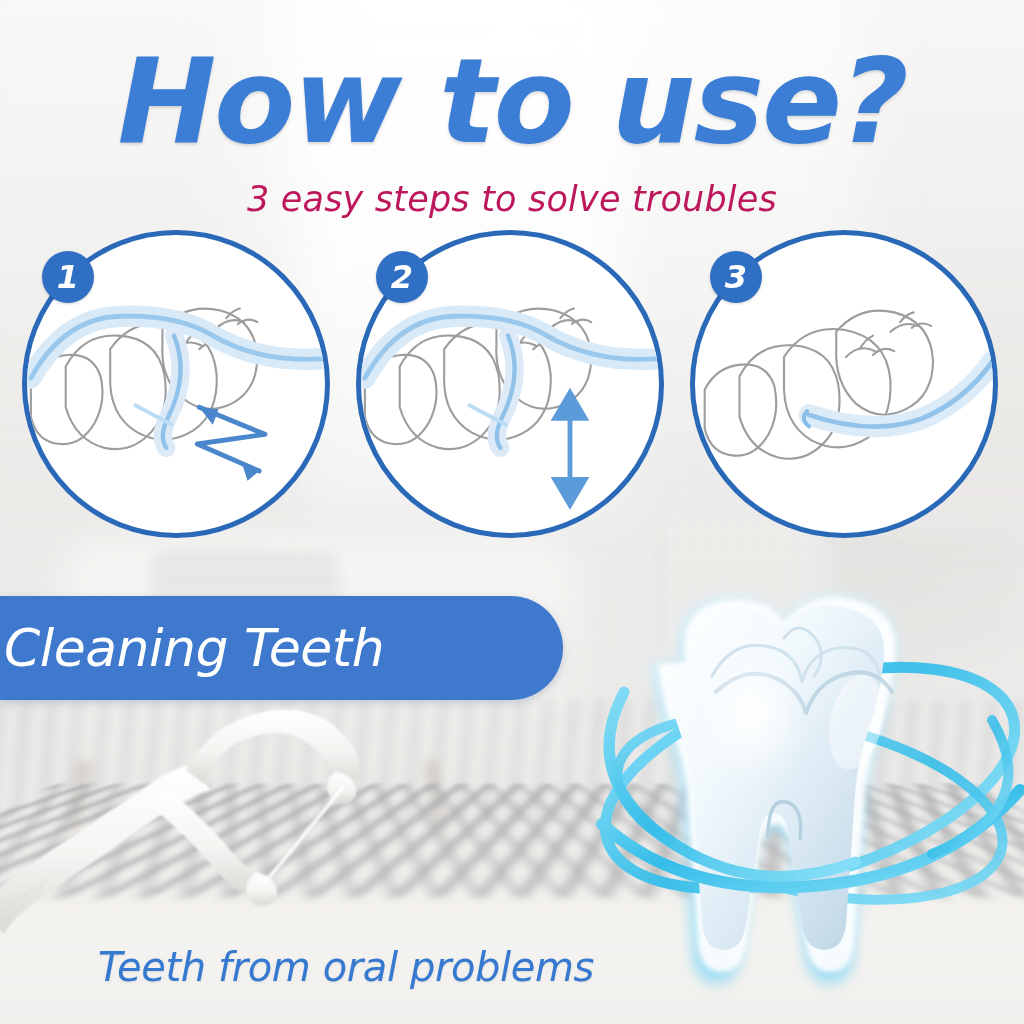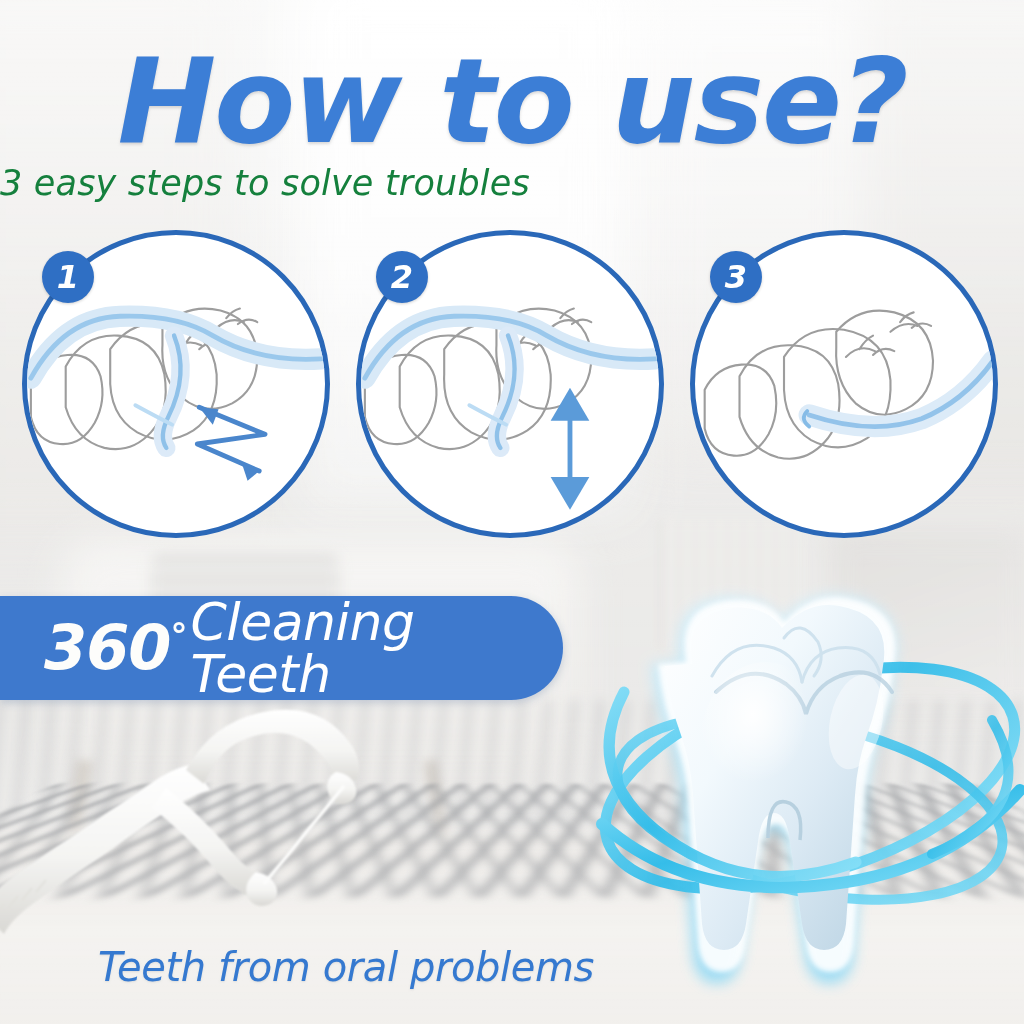--- a/index.html
+++ b/index.html
@@ -55,22 +55,22 @@
 
   
   .title{
     position:absolute;left:0;right:0;top:42px;text-align:center;
     font-size:118px;line-height:1.0;font-weight:bold;font-style:italic;
     color:#3c7ed6;letter-spacing:-2px;
     font-family:"DejaVu Sans", sans-serif;
     text-shadow:0 2px 3px rgba(150,150,150,.35);
   }
   .subtitle{
-    position:absolute;left:0;right:0;top:163px;
-    font-size:35px;font-style:italic;color:#15803d;letter-spacing:.2px;
+    position:absolute;left:0;right:0;top:179px;text-align:center;
+    font-size:35px;font-style:italic;color:#be185d;letter-spacing:.2px;
     font-family:"DejaVu Sans", sans-serif;
   }
 
   
   .steps{position:absolute;left:0;top:228px;width:1024px;height:320px;}
   .step{position:absolute;width:308px;height:308px;border-radius:50%;
     border:5px solid #2a68b8;background:#ffffff;overflow:hidden;box-sizing:border-box;}
   .step.s1{left:22px;top:2px;}
   .step.s2{left:356px;top:2px;}
   .step.s3{left:690px;top:2px;}
@@ -207,21 +207,20 @@
         <path d="M116 182 q-8 8 2 16" fill="none" stroke="#86bce7" stroke-width="4" stroke-linecap="round"></path>
       </svg>
     </div>
 
     <div class="badge b1">1</div>
     <div class="badge b2">2</div>
     <div class="badge b3">3</div>
   </div>
 
   <div class="banner">
-    <span class="deg"><span>360</span><sup>°</sup></span>
     <span class="ct">Cleaning Teeth</span>
   </div>
 
   <div class="tooth-wrap">
     <svg viewBox="0 0 444 452">
       <defs>
         <linearGradient id="enamel" x1="0" y1="0" x2="1" y2="1">
           <stop offset="0%" stop-color="#ffffff"></stop>
           <stop offset="35%" stop-color="#f2f9fd"></stop>
           <stop offset="62%" stop-color="#dceaf4"></stop>

